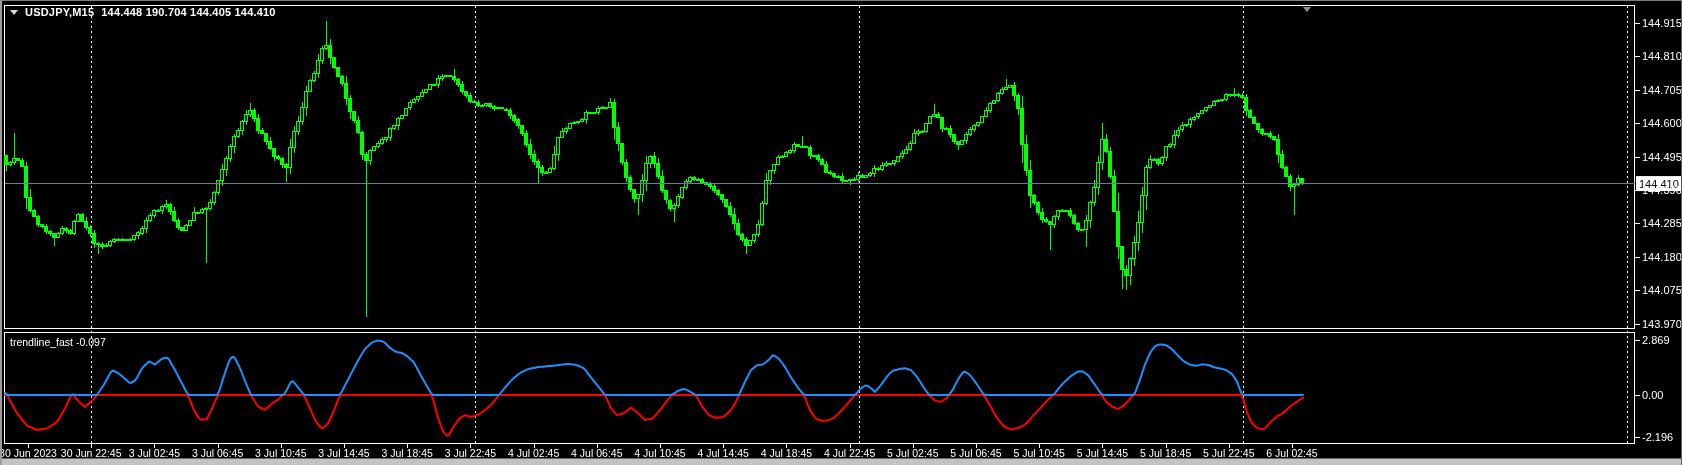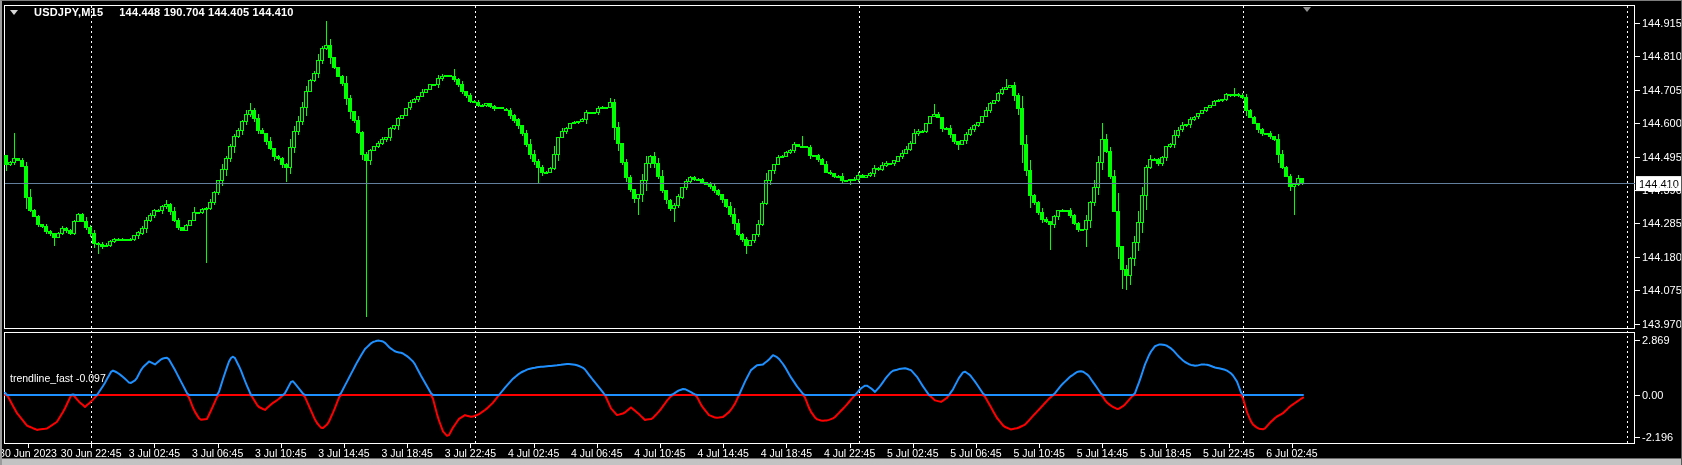--- a/index.html
+++ b/index.html
@@ -3,26 +3,26 @@
 <meta charset="utf-8">
 <style>
   html,body{margin:0;padding:0;background:#2a2a2a;}
   .window{
     position:relative;width:1682px;height:465px;background:#000;
     box-sizing:border-box;border-top:1px solid #7d7d7d;border-left:2px solid #9b9b9b;border-right:1px solid #5a5a5a;
     font-family:"Liberation Sans",sans-serif;overflow:hidden;
   }
   svg{position:absolute;left:0;top:0;}
   .title-line{
-    position:absolute;left:8px;top:5px;z-index:5;display:flex;align-items:center;gap:16px;
+    position:absolute;left:8px;top:5px;z-index:5;display:flex;align-items:center;gap:7px;
     color:#fff;font-size:11px;font-weight:bold;letter-spacing:.2px;white-space:nowrap;
   }
   .tri{width:0;height:0;border-left:4px solid transparent;border-right:4px solid transparent;border-top:5px solid #d7d7d7;display:inline-block;}
   .ind-label{
-    position:absolute;left:8px;top:335px;z-index:5;color:#fff;font-size:10.5px;white-space:nowrap;margin-top:36px;
+    position:absolute;left:8px;top:335px;z-index:5;color:#fff;font-size:10.5px;white-space:nowrap;
   }
   .bottom-edge{
     position:absolute;left:0;right:0;bottom:0;height:6px;background:#c3c3c3;border-top:1px solid #6a6a6a;z-index:4;
   }
   text{font-family:"Liberation Sans",sans-serif;}
 </style>
 </head>
 <body>
 
 <div class="window">

